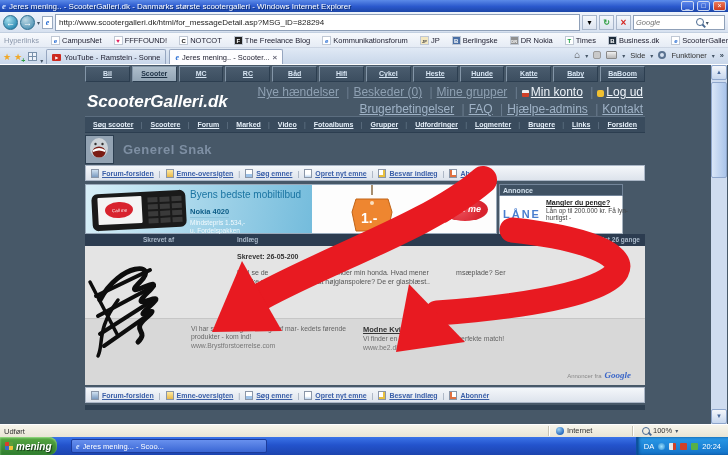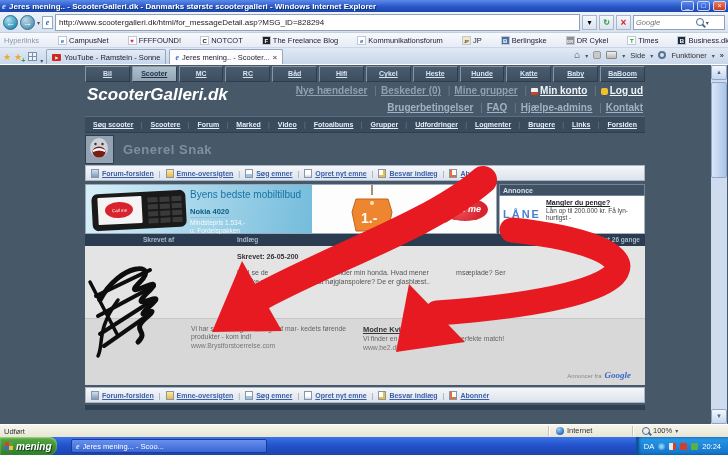--- a/index.html
+++ b/index.html
@@ -6,21 +6,21 @@
   body{width:728px;height:455px;position:relative;overflow:hidden;
        font-family:"Liberation Sans",sans-serif;background:#475868;
        -webkit-font-smoothing:antialiased}
   .abs{position:absolute}
 
   
   .titlebar{position:absolute;top:0;left:0;width:728px;height:12px;
     background:linear-gradient(#5b8ae8,#2a58cc 55%,#1c46a8);
     display:flex;align-items:center;gap:3px;padding:0 2px;box-sizing:border-box}
   .tb-icon{font:italic bold 9px "Liberation Serif",serif;color:#cfe2ff;line-height:10px}
-  .tb-title{flex:1;font-size:8px;font-weight:bold;color:#fff;white-space:nowrap;
+  .tb-title{flex:1;font-size:8px;font-weight:normal;color:#fff;white-space:nowrap;
     overflow:hidden;text-shadow:1px 1px 0 #10306e}
   .winbtn{width:13px;height:10px;border:1px solid #cdd9f2;border-radius:2px;
     font-size:7px;line-height:8px;text-align:center;color:#fff;
     background:linear-gradient(#5c86ec,#2a56c8);box-sizing:border-box}
   .winbtn.close{background:linear-gradient(#ec7a5a,#cc3a1e)}
 
   
   .addr-row{position:absolute;top:12px;left:0;width:728px;height:21px;
     background:linear-gradient(#eef3fb,#d7e1f0);display:flex;align-items:center;
     gap:2px;padding:0 3px;box-sizing:border-box;border-bottom:1px solid #c2cfe0}
@@ -43,21 +43,21 @@
   .search-input{border:0;outline:0;width:58px;font-size:7.5px;padding:0 2px;
     color:#888;font-style:italic;font-family:"Liberation Sans",sans-serif}
   .mag{width:6px;height:6px;border:1.5px solid #4a6a92;border-radius:50%;
     position:relative;display:inline-block}
   .mag::after{content:"";position:absolute;width:4px;height:1.5px;background:#4a6a92;
     right:-3px;bottom:-1px;transform:rotate(45deg)}
 
   
   .links-row{position:absolute;top:33px;left:0;width:728px;height:15px;
     background:linear-gradient(#f7f9fc,#e6ecf5);border-bottom:1px solid #ccd5e3;
-    display:flex;align-items:center;gap:19px;padding:0 4px;box-sizing:border-box;
+    display:flex;align-items:center;gap:12px;padding:0 4px;box-sizing:border-box;
     font-size:7.5px;white-space:nowrap;overflow:hidden}
   .links-label{color:#8c98ac}
   .linkitem{display:flex;align-items:center;gap:2px;color:#223}
   .favicon{width:9px;height:9px;font:bold 6px/9px "Liberation Sans",sans-serif;
     text-align:center;background:#fff;border:1px solid #c0c8d4;color:#2b6fd4;
     display:inline-block;box-sizing:border-box;font-style:italic}
   .linkitem:nth-of-type(2) .favicon{color:#e02060;font-style:normal}
   .linkitem:nth-of-type(3) .favicon{color:#111;font-style:normal}
   .linkitem:nth-of-type(4) .favicon{background:#222;color:#fff;font-style:normal}
   .linkitem:nth-of-type(6) .favicon{background:#f3e7c0;color:#444;font-size:4px;font-style:normal}
@@ -107,23 +107,23 @@
   
   .cat-tabs{display:flex;gap:2px;height:16px}
   .cat-tab{flex:1;line-height:14px;text-align:center;font-size:7px;font-weight:bold;
     color:#d6e4f2;text-decoration:underline;box-sizing:border-box;
     background:linear-gradient(#4a5c6e,#3c4e60);
     border:1px solid;border-color:#8496a8 #2c3e50 #2c3e50 #8496a8}
   .cat-tab.active{background:linear-gradient(#aebecb,#93a5b5);color:#1c3044}
 
   
   .header-band{height:34px;position:relative}
-  .logo{position:absolute;left:2px;top:3px;font-size:17px;font-weight:bold;
+  .logo{position:absolute;left:2px;top:10px;font-size:17px;font-weight:bold;
     font-style:italic;color:#fff}
-  .rlinks{position:absolute;right:2px;font-size:10px;font-weight:bold;white-space:nowrap}
+  .rlinks{position:absolute;right:2px;font-size:12px;font-weight:normal;white-space:nowrap}
   .rlinks.row1{top:3px;color:#8ea0b2}
   .rlinks.row2{top:20px;color:#9fb2c6}
   .rlinks .item{display:inline-block}
   .rlinks .item + .item::before{content:"|";margin:0 4px;color:#6c7e90;font-weight:normal}
   .rlinks .lbl{text-decoration:underline}
   .rlinks .hl .lbl{color:#eef4fa}
   .mini-ic{display:inline-block;width:7px;height:7px;vertical-align:-1px;margin-right:2px;border-radius:1px}
   .ic-konto{background:linear-gradient(#f0f0f0 50%,#d04028 50%)}
   .ic-lock{background:#f0c030;border-radius:2px}
 
@@ -165,21 +165,21 @@
   .bt-small{font-size:6.5px;color:#f2fafe;margin-top:1px}
   .banner-white{flex:1;position:relative}
   .brand{position:absolute;right:8px;top:13px;display:flex;align-items:center;gap:4px}
   .brand-small{font-size:6px;color:#777;text-align:right;line-height:6.5px;width:32px}
   .bubble{width:46px;height:23px;border-radius:50%;color:#fff;font-size:9px;font-weight:bold;
     font-style:italic;line-height:23px;text-align:center;position:relative;
     background:radial-gradient(circle at 35% 30%,#ef5a63,#d8232e 72%)}
   .bubble::after{content:"";position:absolute;left:4px;bottom:-3px;border:4px solid transparent;
     border-top-color:#d8232e;border-left-color:#d8232e;transform:rotate(12deg)}
 
-  .annonce{width:146px}
+  .annonce{width:124px}
   .annonce-head{height:12px;background:#3f5163;border:1px solid #73859a;font-size:7px;
     font-weight:bold;color:#d4e2ee;padding-left:3px;line-height:11px;box-sizing:border-box}
   .annonce-body{height:38px;background:#fff;border:1px solid #a8b4c0;border-top:none;
     position:relative;box-sizing:border-box}
   .laane{position:absolute;left:3px;top:12px;font-size:11px;font-weight:bold;
     color:#4a7ecf;letter-spacing:2px}
   .annonce-txt{position:absolute;left:46px;top:3px;width:96px;font-size:6.5px;
     color:#444;line-height:7.5px}
   .annonce-title{font-size:7px;font-weight:bold;text-decoration:underline;color:#222}
 
@@ -292,21 +292,21 @@
   <div class="linkitem">
       <span class="favicon">JP</span>
       <span>JP</span>
     </div>
   <div class="linkitem">
       <span class="favicon">B</span>
       <span>Berlingske</span>
     </div>
   <div class="linkitem">
       <span class="favicon">DR</span>
-      <span>DR Cykel</span>
+      <span>DR Nokia</span>
     </div>
   <div class="linkitem">
       <span class="favicon">T</span>
       <span>Times</span>
     </div>
   <div class="linkitem">
       <span class="favicon">B</span>
       <span>Business.dk</span>
     </div>
   <div class="linkitem">

